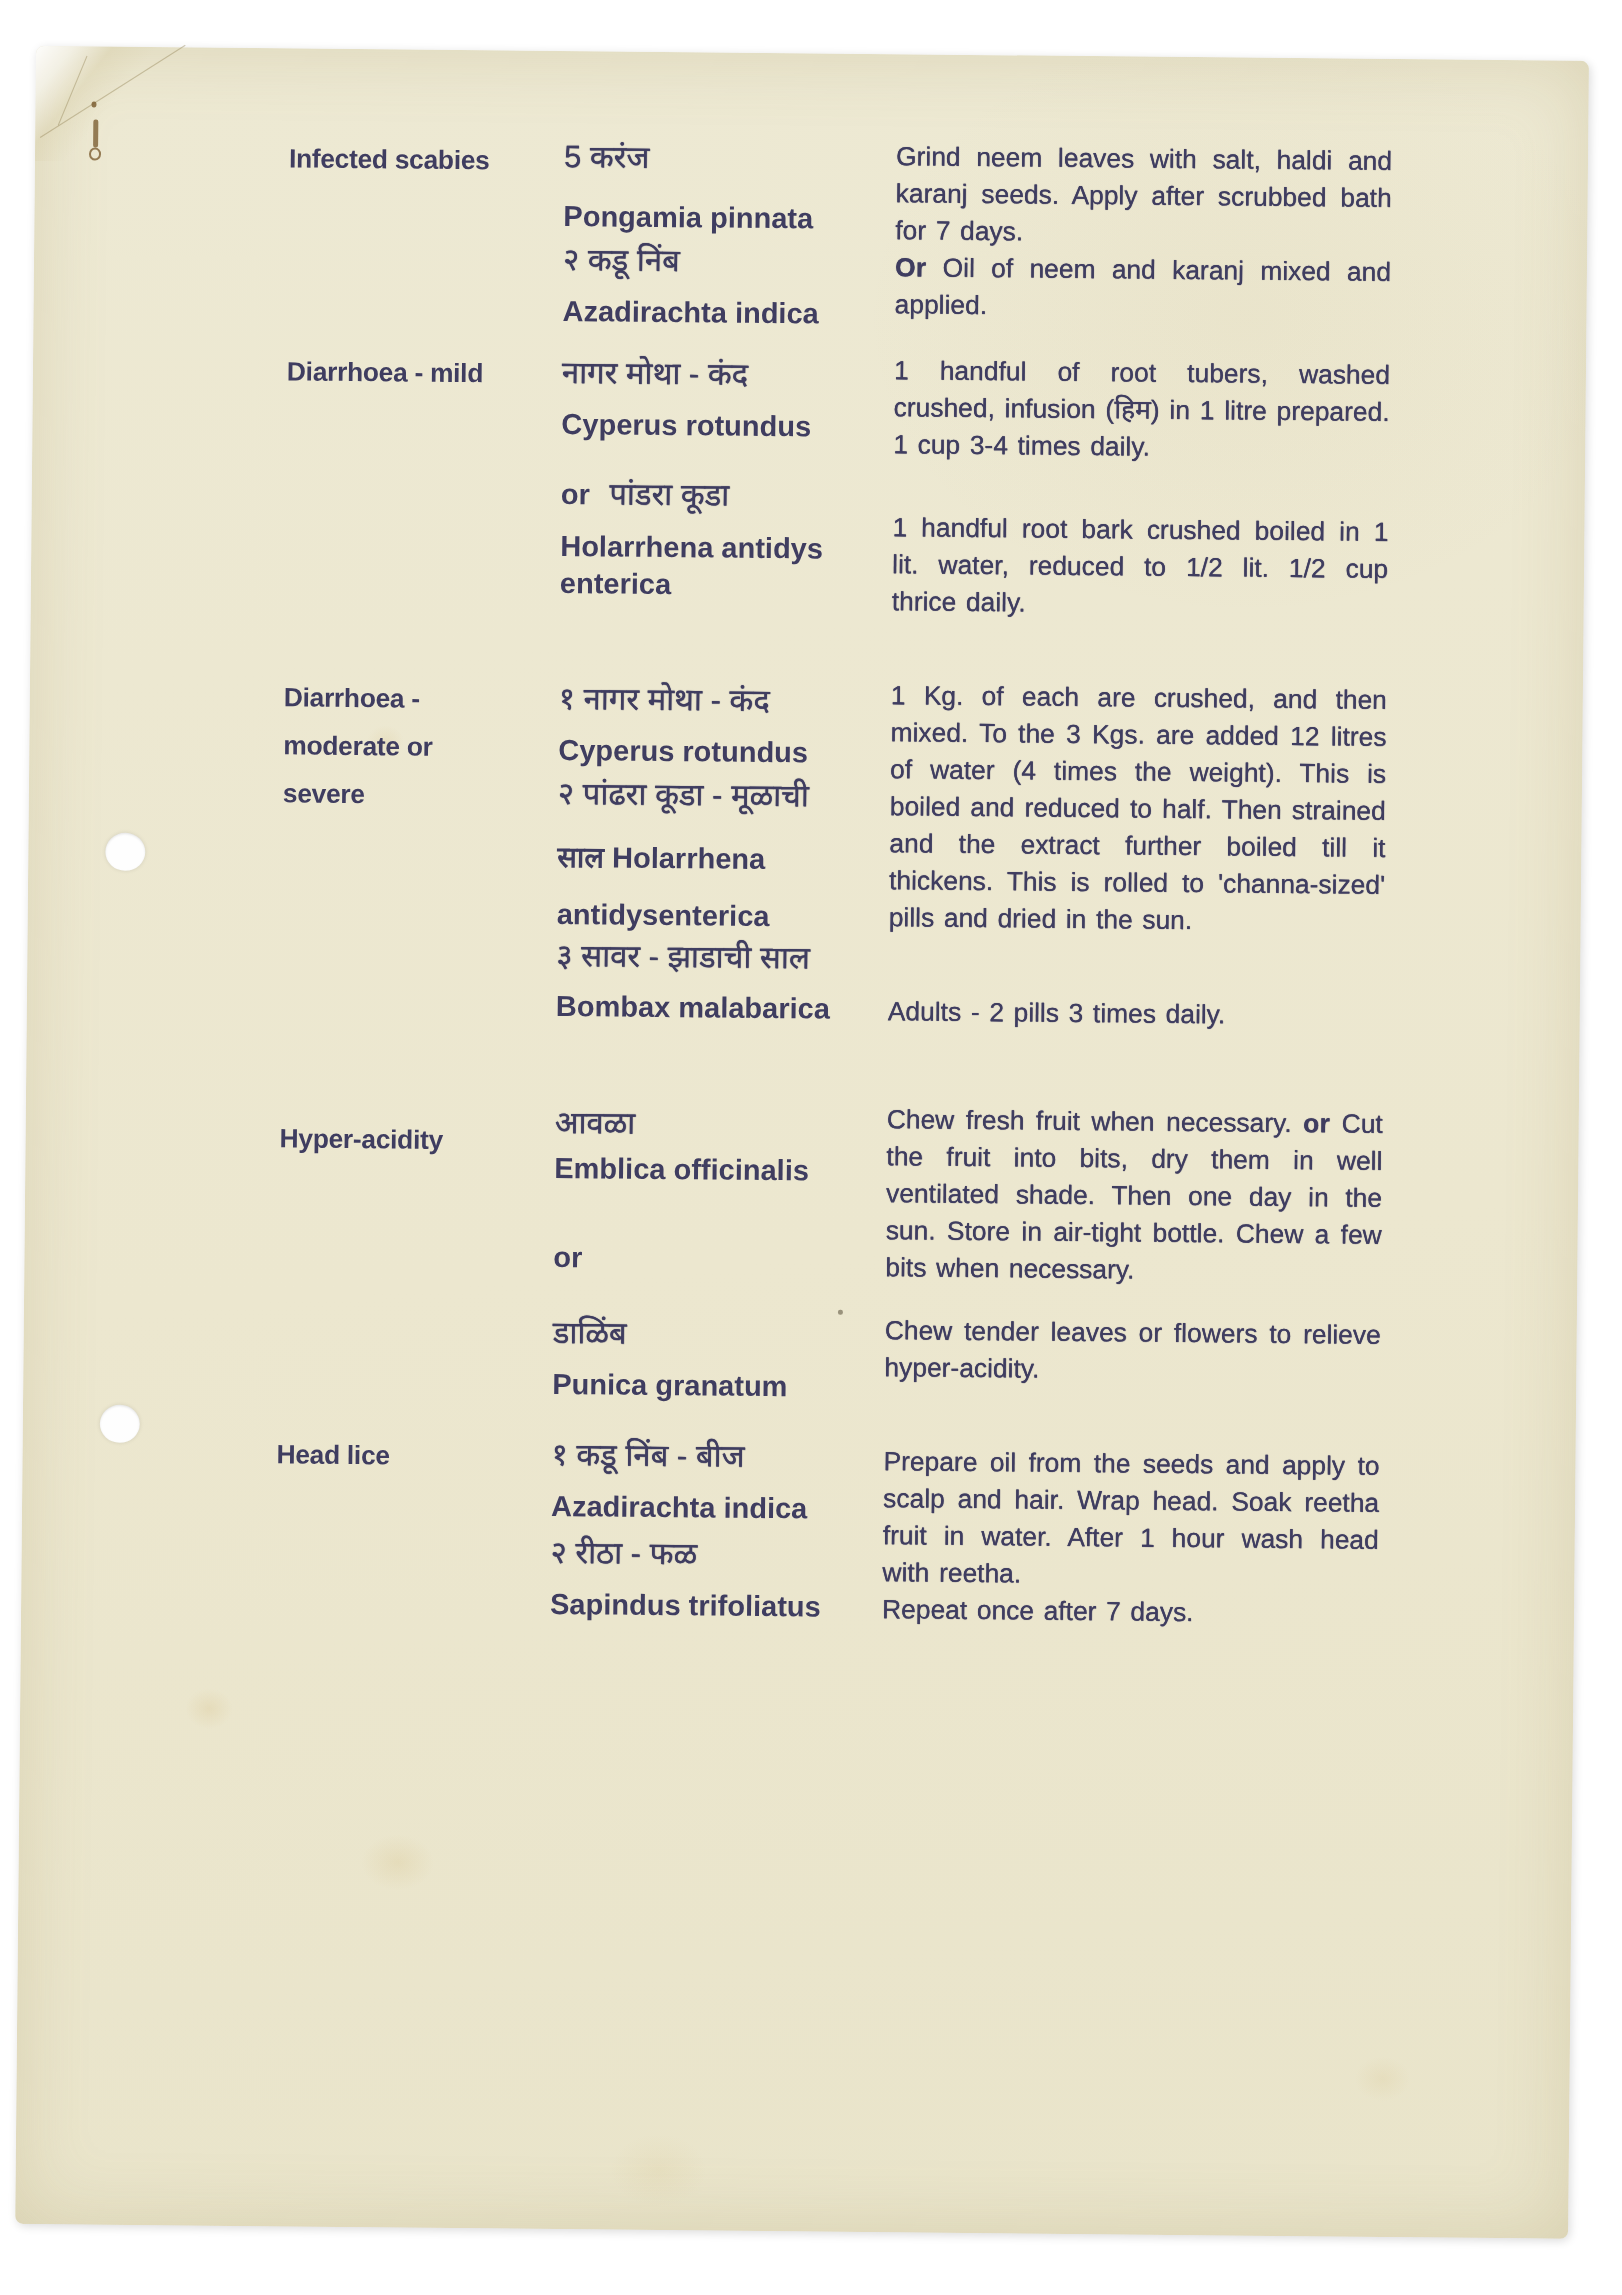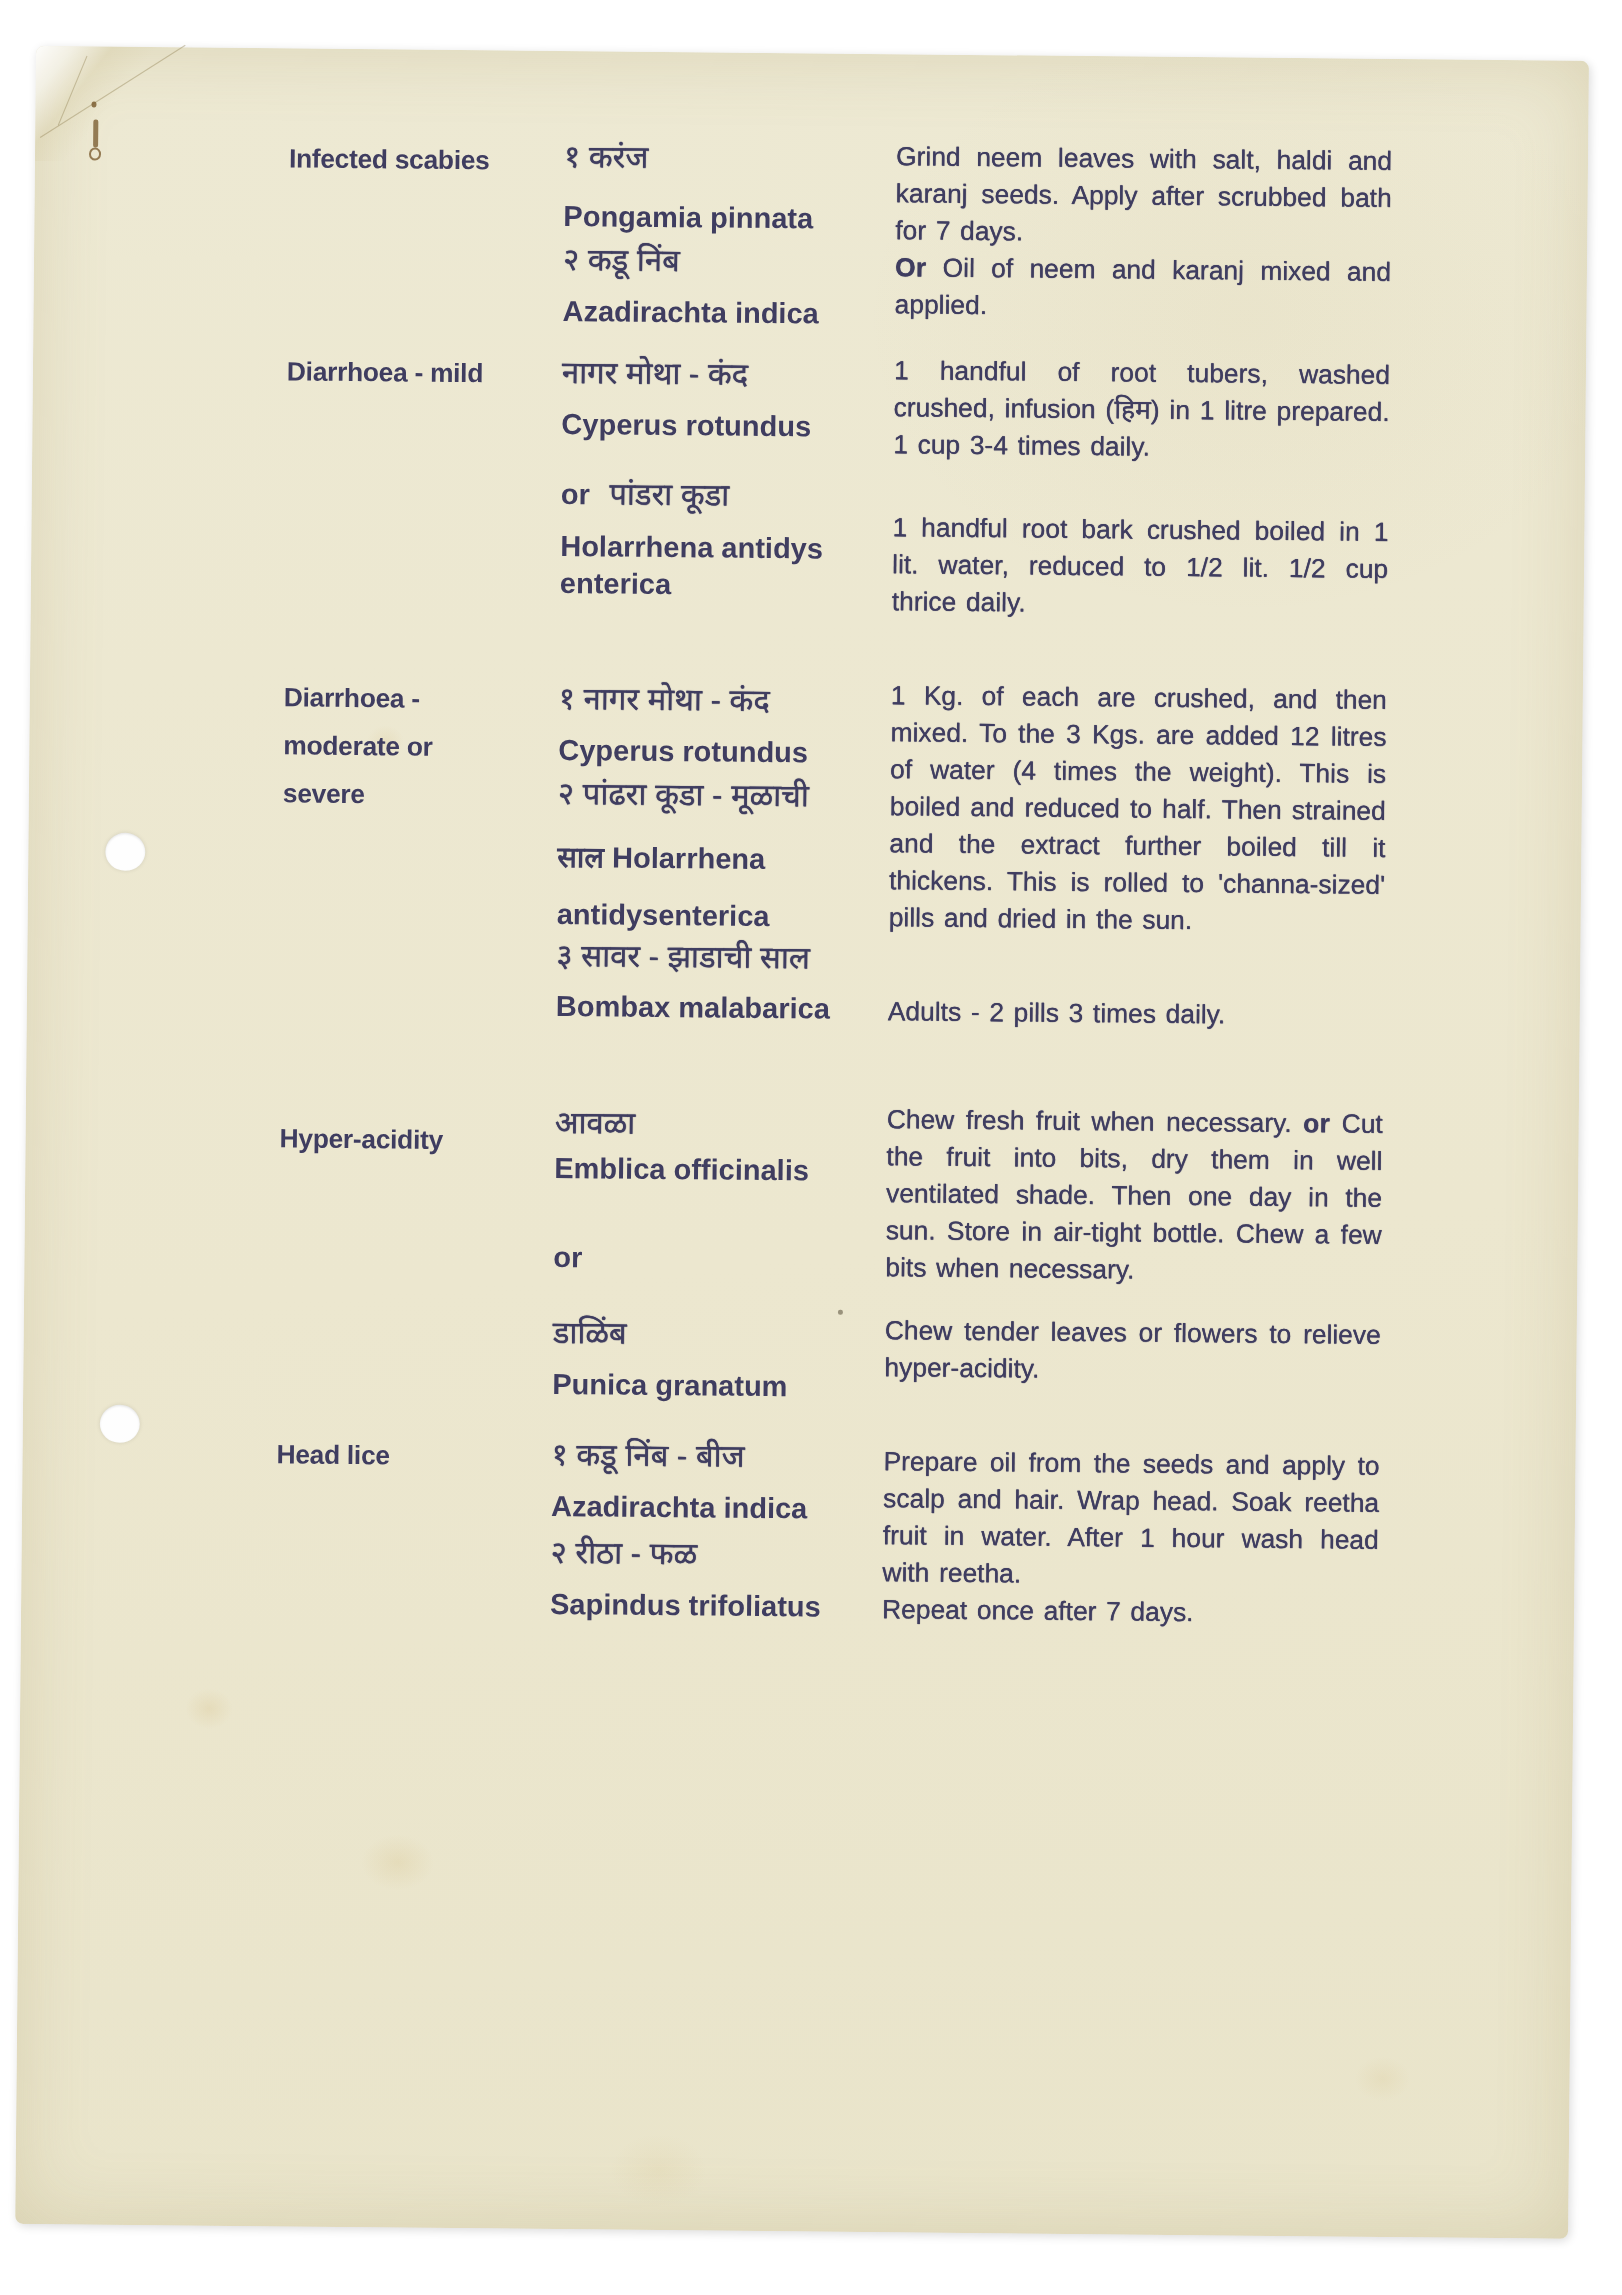--- a/index.html
+++ b/index.html
@@ -81,21 +81,21 @@
   <div class="hole hole-1"></div>
   <div class="hole hole-2"></div>
   <div class="speck"></div>
 
   <div class="content" id="remedy-table">
       <section class="row" style="top: 123px;">
         <div class="col cond" style="margin-top: 8.6px;">
           <div class="cond-line">Infected scabies</div>
         </div>
         <div class="col plants">
-          <div class="plant-line dev" style="margin-top: 1.7px;"><span>१ करंज</span></div>
+          <div class="plant-line dev" style="margin-top: 1.7px;"><span>5 करंज</span></div>
           <div class="plant-line lat" style="margin-top: 7.5px;"><span>Pongamia pinnata</span></div>
           <div class="plant-line dev" style="margin-top: -9.8px;"><span>२ कडू निंब</span></div>
           <div class="plant-line lat" style="margin-top: -1.1px;"><span>Azadirachta indica</span></div>
         </div>
         <div class="col inst">
           <p class="para" style="margin-top: 6.9px;"><span>Grind neem leaves with salt, haldi and karanj seeds.  Apply after scrubbed bath for 7 days.</span></p>
           <p class="para" style="margin-top: 0px;"><strong>Or</strong><span> Oil of neem and karanj mixed and applied.</span></p>
         </div>
       </section>
       <section class="row" style="top: 341px;">

